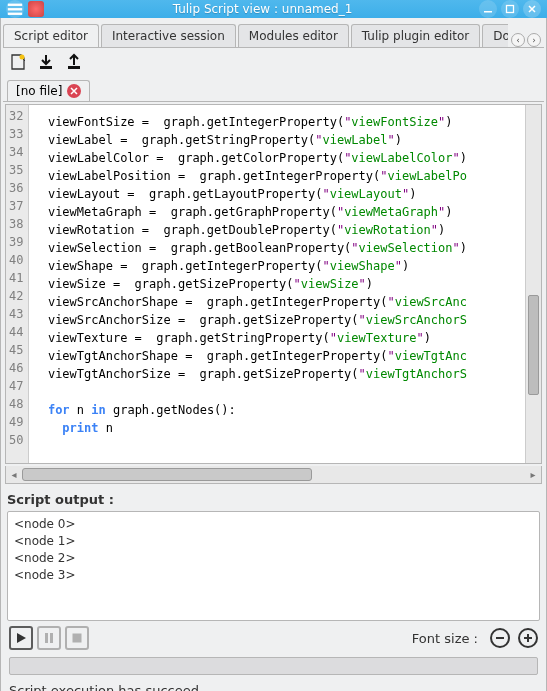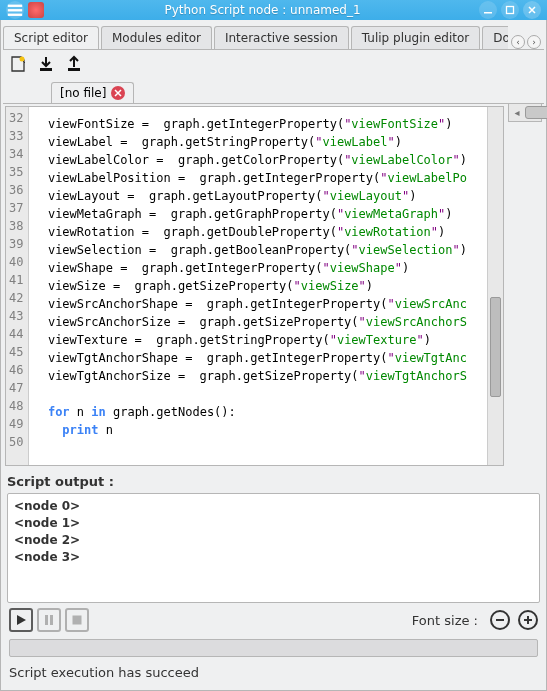--- a/index.html
+++ b/index.html
@@ -13,39 +13,39 @@
 .menu-btn { width: 18px; height: 18px; border-radius: 50%; background: rgba(255,255,255,0.15); display:flex; align-items:center; justify-content:center; cursor:pointer; margin-right:4px;}
 .client { flex: 1; background: #eff0f1; border: 1px solid #b6b6b6; border-top: none; display: flex; flex-direction: column; padding: 2px; }
 .tabs-row { height: 28px; display: flex; align-items: flex-end; border-bottom: 1px solid #b6b6b6; background: #eff0f1; position: relative; }
 .tab { padding: 4px 10px; border: 1px solid #b6b6b6; border-bottom: none; background: #e4e5e7; margin-right: 2px; border-top-left-radius: 3px; border-top-right-radius: 3px; font-size: 12px; color: #333; cursor: pointer; position: relative; top: 1px; white-space: nowrap; }
 .tab.active { background: #eff0f1; border-bottom: 1px solid #eff0f1; }
 .tabs-scroll { display: flex; align-items: center; gap: 2px; padding: 0 3px; }
 .tabs-scroll .sbtn { width: 14px; height: 14px; border: 1px solid #aaa; border-radius: 7px; background: #f5f5f5; display:flex; align-items:center; justify-content:center; cursor:pointer; font-size:9px; color:#555;}
 .toolbar { height: 28px; display: flex; align-items: center; padding: 2px 4px; gap: 6px; }
 .tbtn { width: 22px; height: 22px; display:flex; align-items:center; justify-content:center; cursor:pointer; border-radius:2px; }
 .file-tabs { height: 26px; display: flex; align-items: flex-end; padding: 0 4px; border-bottom: 1px solid #b6b6b6; }
-.file-tab { padding: 3px 8px; border: 1px solid #b6b6b6; border-bottom: none; background: #eff0f1; border-top-left-radius: 3px; border-top-right-radius: 3px; display: flex; align-items: center; gap: 5px; font-size: 12px; cursor: pointer; margin-left: 44px; }
+.file-tab { padding: 3px 8px; border: 1px solid #b6b6b6; border-bottom: none; background: #eff0f1; border-top-left-radius: 3px; border-top-right-radius: 3px; display: flex; align-items: center; gap: 5px; font-size: 12px; cursor: pointer; }
 .close-icon { width: 14px; height: 14px; border-radius: 50%; background: #da4453; display: flex; align-items: center; justify-content: center; cursor: pointer; }
 .close-icon svg { width: 8px; height: 8px; }
-.editor-wrap { flex: 1; display: flex; flex-direction: row; min-height: 0; }
+.editor-wrap { flex: 1; display: flex; flex-direction: column; min-height: 0; }
 .editor-scroll { flex: 1; overflow: hidden; background: #fff; border: 1px solid #b6b6b6; margin: 2px; position: relative; display: flex; }
 .gutter { background: #eaeaea; border-right: 1px solid #ccc; font-family: "DejaVu Sans Mono", monospace; font-size: 12px; color: #808080; text-align: right; padding: 2px 5px 2px 3px; line-height: 18px; user-select: none; }
 .code { flex: 1; font-family: "DejaVu Sans Mono", monospace; font-size: 12px; line-height: 18px; padding: 8px 4px; white-space: pre; overflow: hidden; color: #000; position: relative; }
 .code .line { height: 18px; }
 .kw { color: #3b82f6; font-weight: bold; }
 .str { color: #008800; }
 .str .q { color: #800080; }
 .vscroll { width: 16px; background: #e8e8e8; border-left: 1px solid #ccc; position: relative; }
 .vscroll .thumb { position: absolute; left: 2px; right: 2px; top: 190px; height: 100px; background: #bdbdbd; border: 1px solid #9a9a9a; border-radius: 2px; }
 .hscroll-row { height: 18px; margin: 0 2px 2px 2px; display: flex; border: 1px solid #b6b6b6; border-top: none; background: #e8e8e8; position: relative; }
 .hscroll-row .harrow { width: 16px; display:flex; align-items:center; justify-content:center; color:#777; cursor:pointer; font-size:10px;}
 .hscroll-row .track { flex: 1; position: relative; }
 .hscroll-row .thumb { position: absolute; top: 2px; bottom: 2px; left: 0; width: 290px; background: #c9c9c9; border: 1px solid #9a9a9a; border-radius: 3px; }
 .out-label { padding: 6px 4px 4px 4px; font-size: 13px; color: #333; font-weight: bold; }
-.output-box { margin: 0 4px; height: 110px; background: #fff; border: 1px solid #b6b6b6; border-radius: 2px; padding: 4px 6px; font-family: "DejaVu Sans", Arial, sans-serif; font-size: 12px; color: #333; line-height: 17px; overflow: hidden; font-weight: bold; }
+.output-box { margin: 0 4px; height: 110px; background: #fff; border: 1px solid #b6b6b6; border-radius: 2px; padding: 4px 6px; font-family: "DejaVu Sans", Arial, sans-serif; font-size: 12px; color: #333; line-height: 17px; overflow: hidden; }
 .controls-row { height: 34px; display: flex; align-items: center; padding: 2px 6px; gap: 4px; }
 .ctrl-btn { width: 24px; height: 24px; border: 2px solid #5c5c5c; border-radius: 3px; background: #eff0f1; display: flex; align-items: center; justify-content: center; cursor: pointer; }
 .ctrl-btn.disabled { border-color: #b0b0b0; color: #b0b0b0; cursor: default; }
 .ctrl-btn svg { width: 12px; height: 12px; }
 .spacer { flex: 1; }
 .font-label { font-size: 13px; color: #333; margin-right: 4px; }
 .round-btn { width: 20px; height: 20px; border-radius: 50%; border: 2px solid #333; background: #eff0f1; display:flex; align-items:center; justify-content:center; cursor:pointer; font-weight:bold; margin-left:4px; }
 .progress { height: 18px; margin: 2px 6px; background: #dcdcde; border: 1px solid #b6b6b6; border-radius: 2px; }
 .status { padding: 6px 6px 8px 6px; font-size: 13px; color: #333; }
 </style>
@@ -55,21 +55,21 @@
 <div class="window">
   <div class="titlebar">
     <div class="menu-btn">
         <svg viewBox="0 0 10 10">
           <rect x="1" y="2" width="8" height="1.3" fill="#fff"></rect>
           <rect x="1" y="4.5" width="8" height="1.3" fill="#fff"></rect>
           <rect x="1" y="7" width="8" height="1.3" fill="#fff"></rect>
         </svg>
       </div>
     <div class="app-icon"></div>
-    <div class="title">Python Script node : unnamed_1</div>
+    <div class="title">Tulip Script view : unnamed_1</div>
     <div class="wbtn" style="background:rgba(255,255,255,0.15)">
         <svg viewBox="0 0 10 10">
           <rect x="1" y="7" width="8" height="1.5" fill="#fff"></rect>
         </svg>
       </div>
     <div class="wbtn" style="background:rgba(255,255,255,0.15)">
         <svg viewBox="0 0 10 10">
           <rect x="1.5" y="1.5" width="7" height="7" fill="none" stroke="#fff" stroke-width="1.3"></rect>
         </svg>
       </div>
@@ -77,22 +77,22 @@
         <svg viewBox="0 0 10 10">
           <path d="M2 2 L8 8 M8 2 L2 8" stroke="#fff" stroke-width="1.5"></path>
         </svg>
       </div>
   </div>
 
   <div class="client">
     <div class="tabs-row">
       <div id="main-tabs-holder" style="display:flex; flex:1; overflow:hidden;">
           <div class="tab active">Script editor</div>
+          <div class="tab">Interactive session</div>
           <div class="tab">Modules editor</div>
-          <div class="tab">Interactive session</div>
           <div class="tab">Tulip plugin editor</div>
           <div class="tab">Docum</div>
         </div>
       <div class="tabs-scroll">
         <div class="sbtn">‹</div>
         <div class="sbtn">›</div>
       </div>
     </div>
 
     <div class="toolbar">

